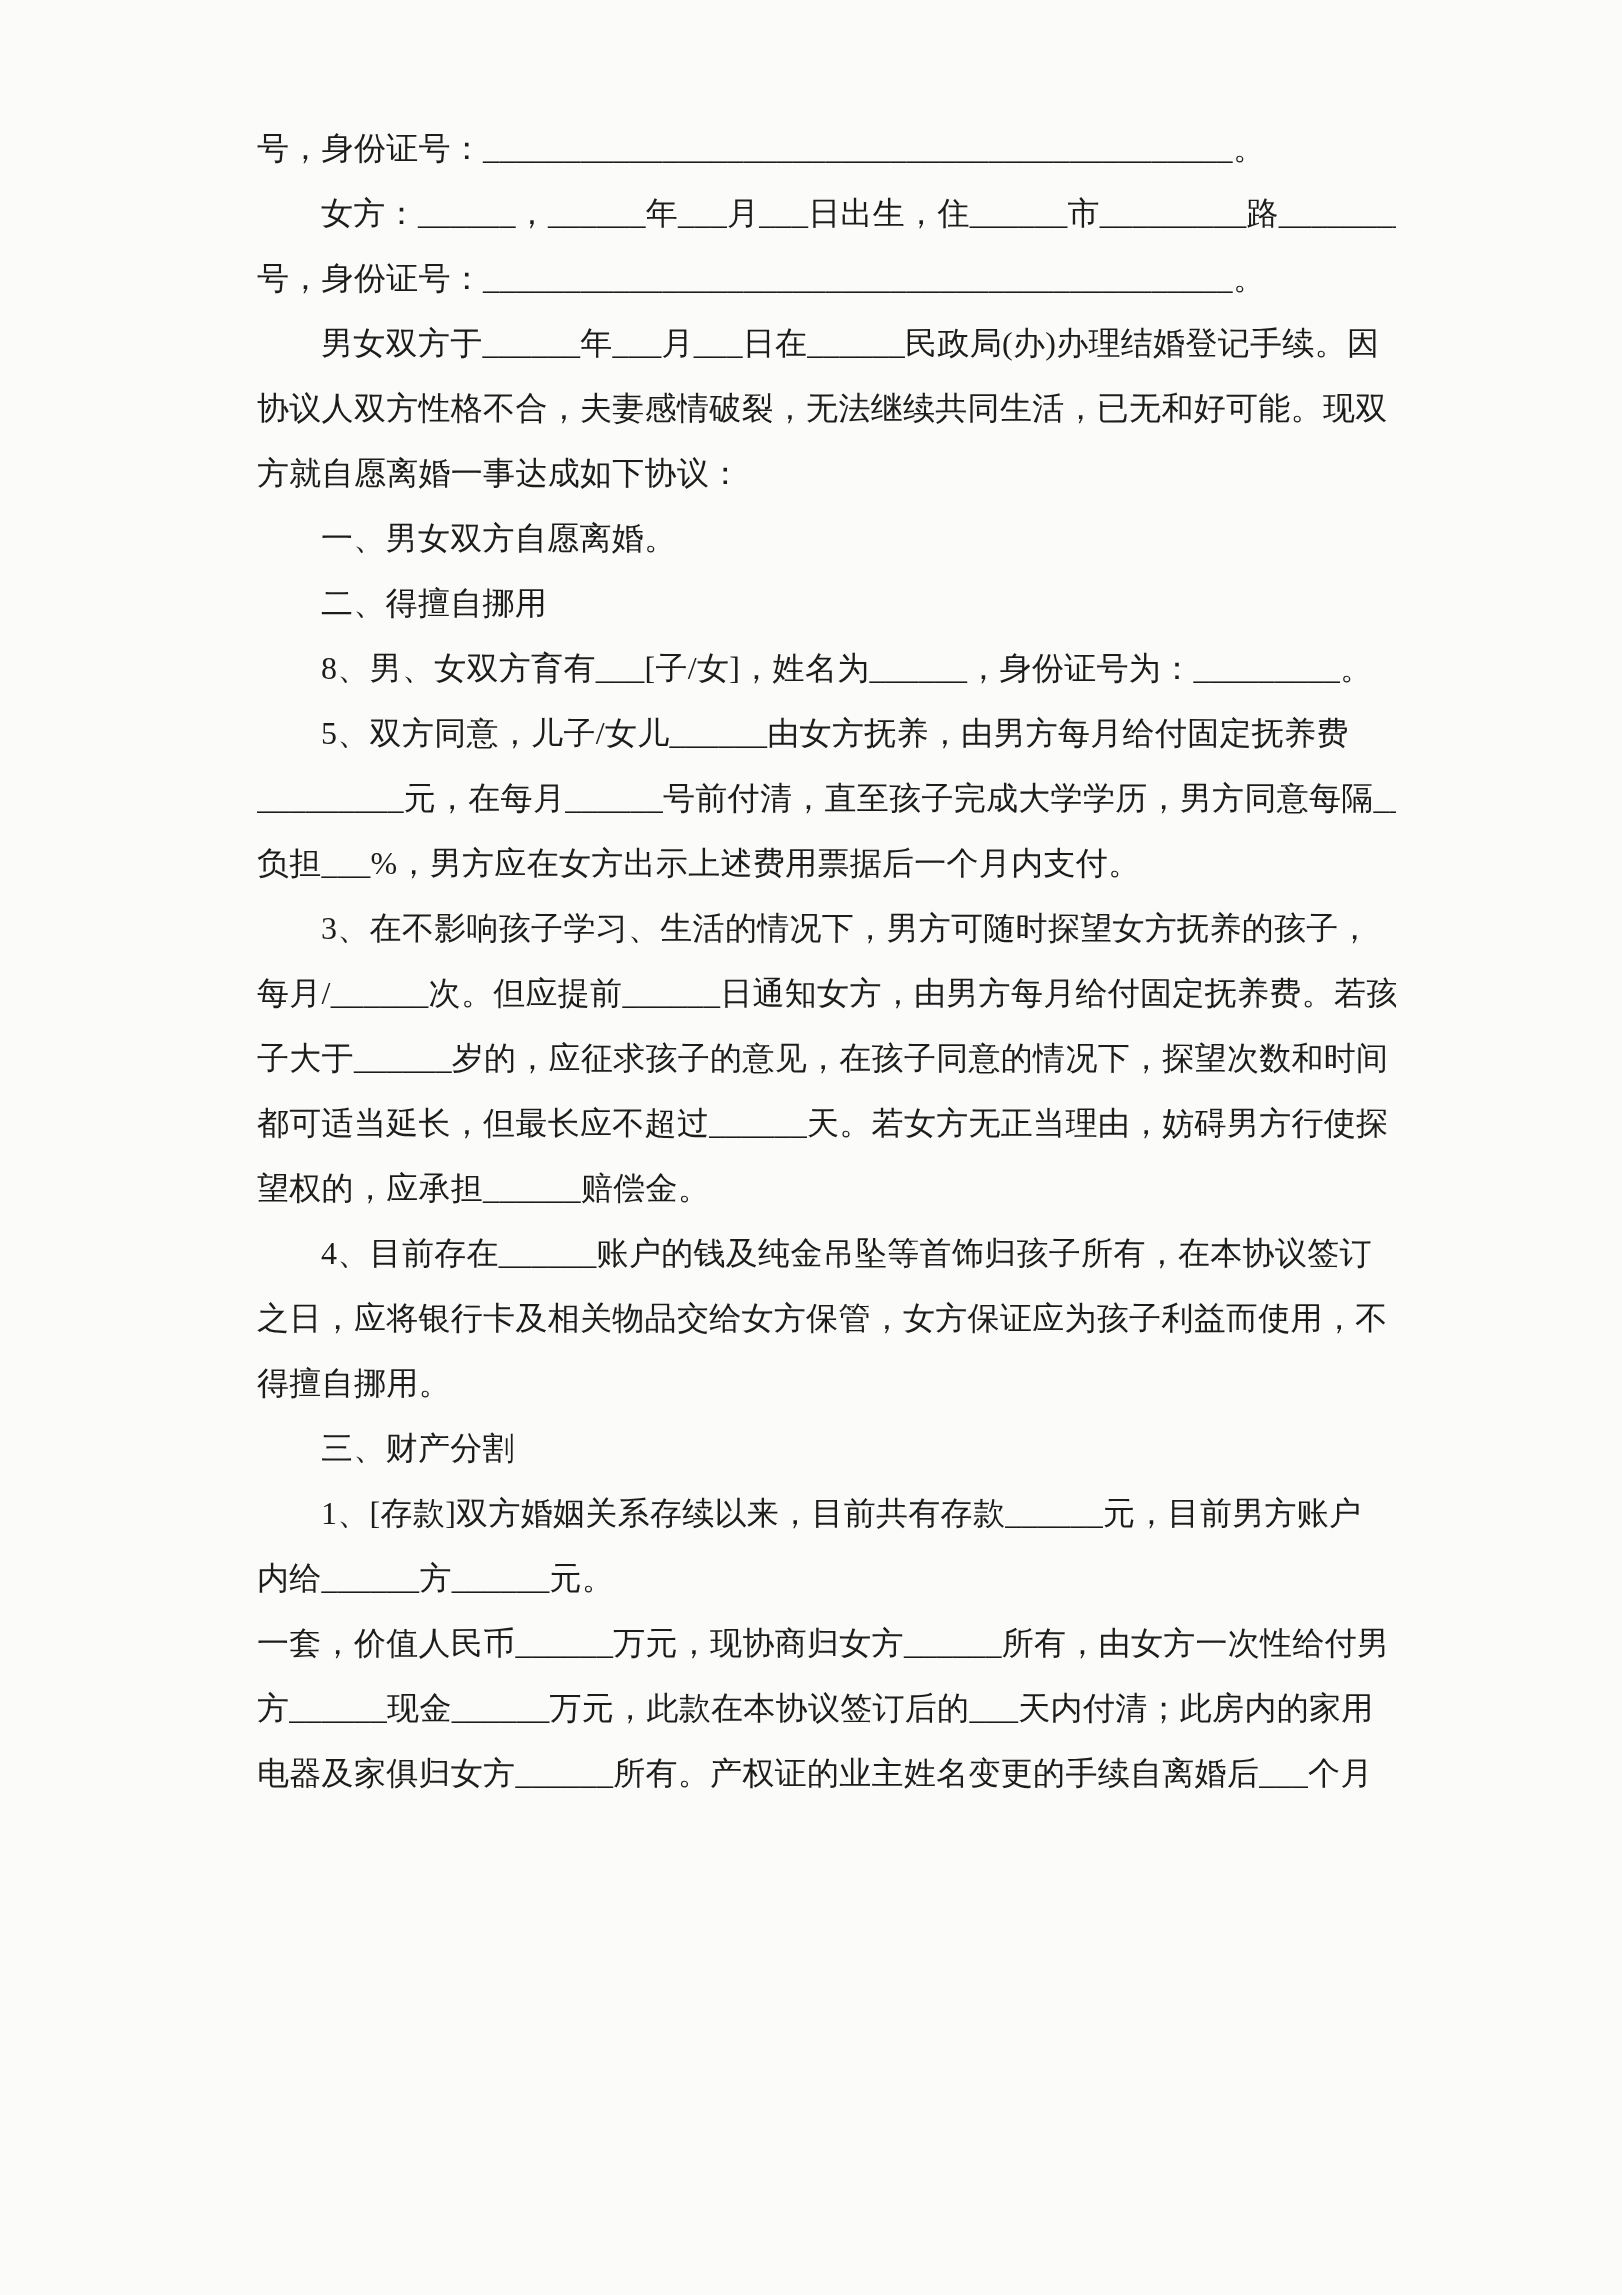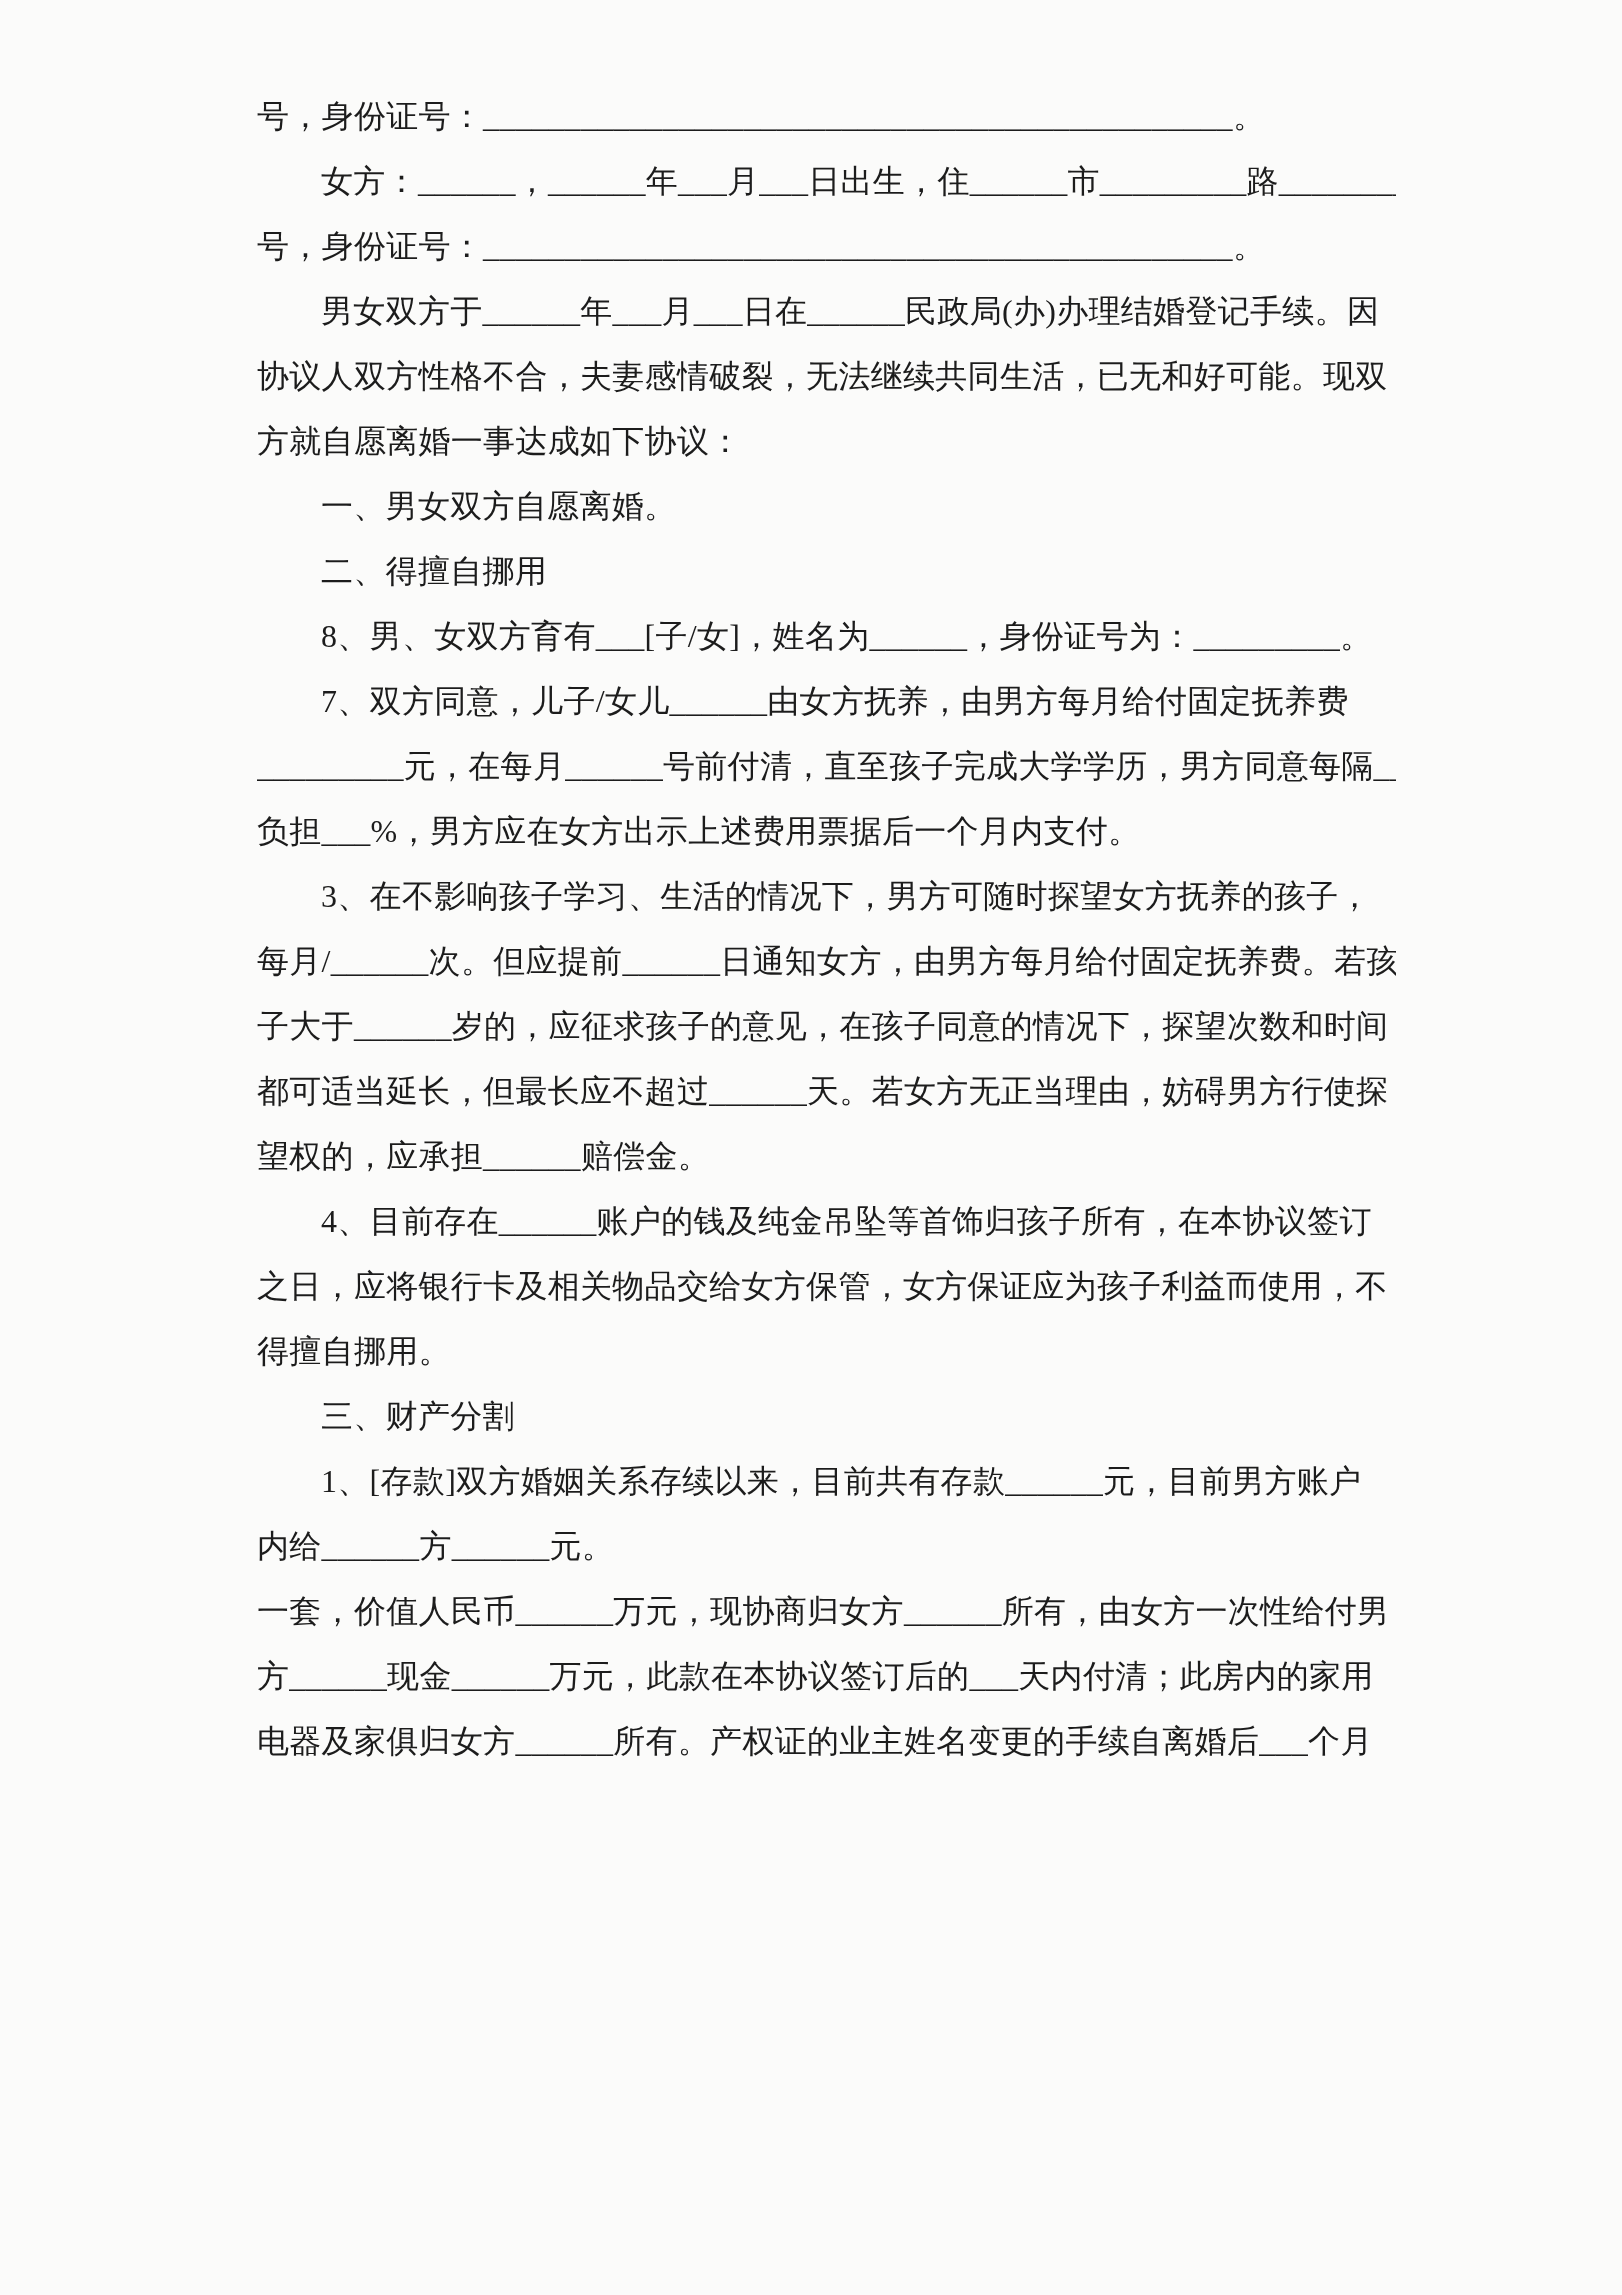--- a/index.html
+++ b/index.html
@@ -9,21 +9,21 @@
   body {
     width: 1623px;
     height: 2295px;
     background: #fbfbfa;
     font-family: "Liberation Serif", "DejaVu Serif", serif;
   }
   .page {
     box-sizing: border-box;
     width: 1383px;
     height: 2295px;
-    padding: 84px 226px 196px 257px;
+    padding: 116px 226px 196px 257px;
     background: #fbfbfa;
     color: #1c1c1c;
   }
   .text-block {
     width: 1139px;
   }
   .line {
     font-size: 32px;
     line-height: 65px;
     height: 65px;
@@ -43,21 +43,21 @@
   <div class="text-block">
     <p class="line">号，身份证号：______________________________________________。</p>
     <p class="line indent">女方：______，______年___月___日出生，住______市_________路_________</p>
     <p class="line">号，身份证号：______________________________________________。</p>
     <p class="line indent">男女双方于______年___月___日在______民政局(办)办理结婚登记手续。因</p>
     <p class="line">协议人双方性格不合，夫妻感情破裂，无法继续共同生活，已无和好可能。现双</p>
     <p class="line">方就自愿离婚一事达成如下协议：</p>
     <p class="line indent">一、男女双方自愿离婚。</p>
     <p class="line indent">二、得擅自挪用</p>
     <p class="line indent">8、男、女双方育有___[子/女]，姓名为______，身份证号为：_________。</p>
-    <p class="line indent">7、双方同意，儿子/女儿______由女方抚养，由男方每月给付固定抚养费</p>
+    <p class="line indent">5、双方同意，儿子/女儿______由女方抚养，由男方每月给付固定抚养费</p>
     <p class="line">_________元，在每月______号前付清，直至孩子完成大学学历，男方同意每隔___</p>
     <p class="line">负担___%，男方应在女方出示上述费用票据后一个月内支付。</p>
     <p class="line indent">3、在不影响孩子学习、生活的情况下，男方可随时探望女方抚养的孩子，</p>
     <p class="line">每月/______次。但应提前______日通知女方，由男方每月给付固定抚养费。若孩</p>
     <p class="line">子大于______岁的，应征求孩子的意见，在孩子同意的情况下，探望次数和时间</p>
     <p class="line">都可适当延长，但最长应不超过______天。若女方无正当理由，妨碍男方行使探</p>
     <p class="line">望权的，应承担______赔偿金。</p>
     <p class="line indent">4、目前存在______账户的钱及纯金吊坠等首饰归孩子所有，在本协议签订</p>
     <p class="line">之日，应将银行卡及相关物品交给女方保管，女方保证应为孩子利益而使用，不</p>
     <p class="line">得擅自挪用。</p>

